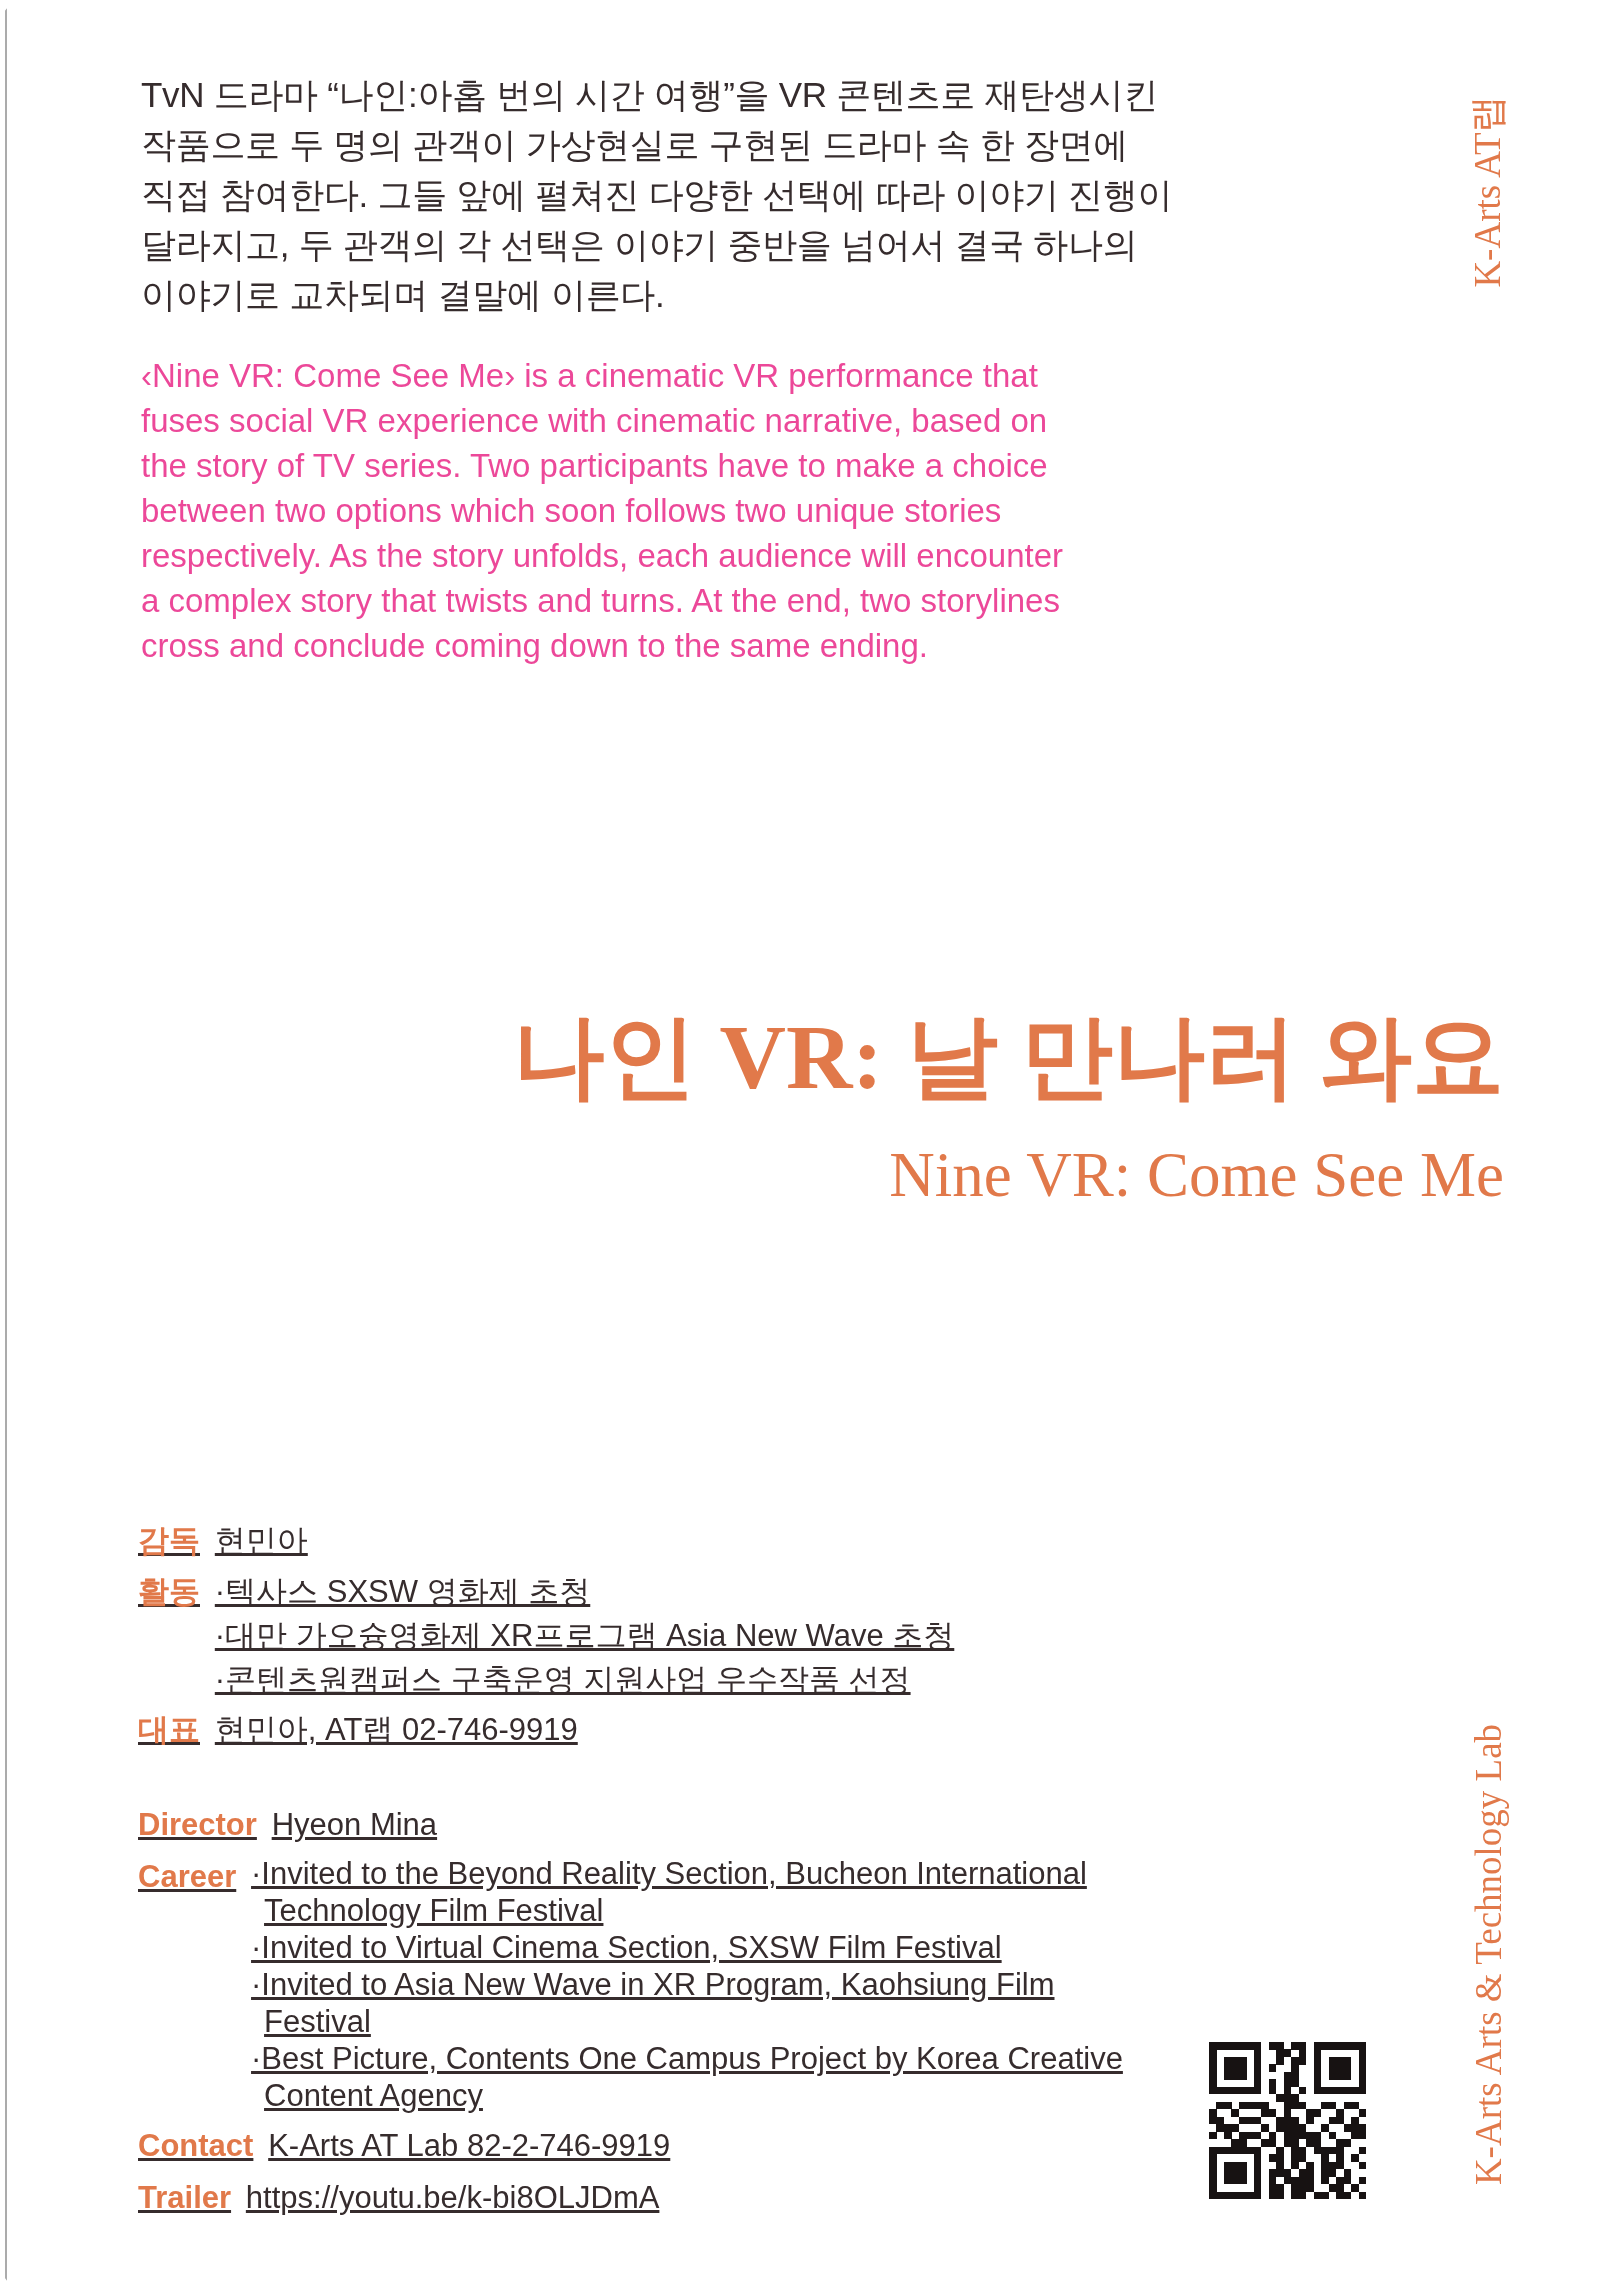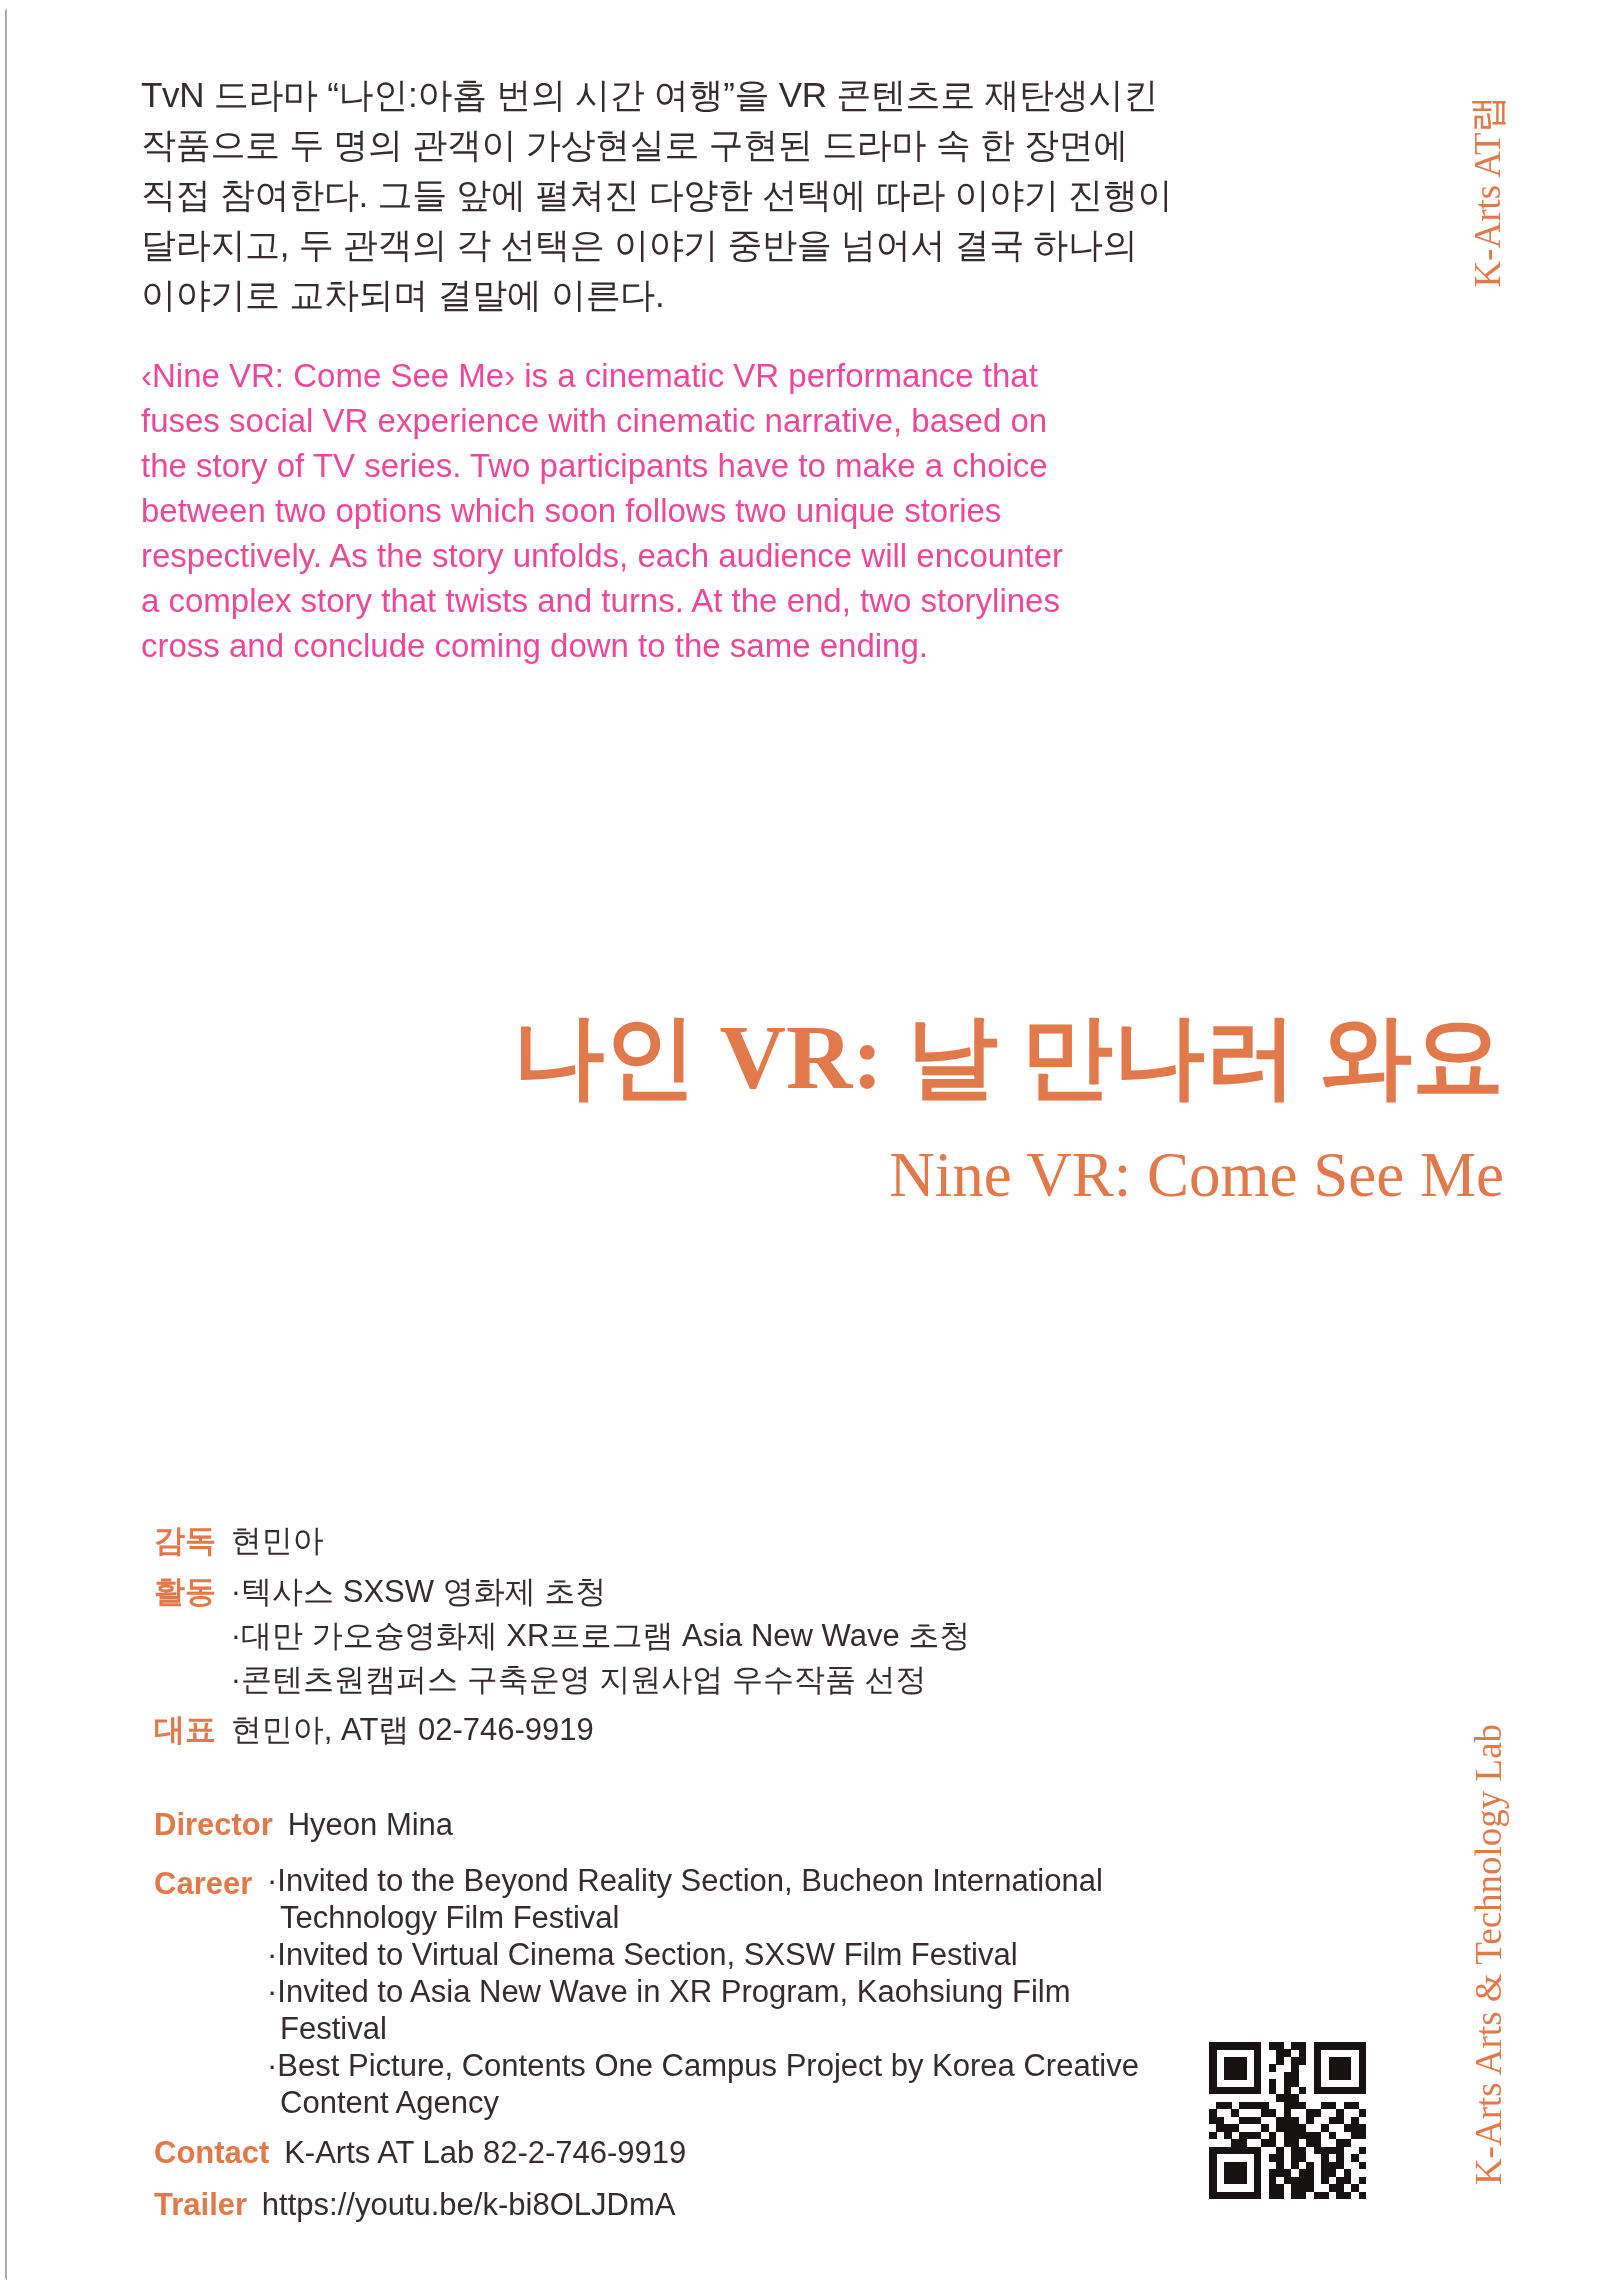--- a/index.html
+++ b/index.html
@@ -21,35 +21,35 @@
   #intro-ko{top:70px;font-size:35px;line-height:50px;font-weight:500;letter-spacing:-0.3px;}
   #intro-en{top:353px;font-size:33px;line-height:45px;font-weight:400;color:#ec4899;}
   .pline{white-space:nowrap;}
   .titles{
     position:absolute;right:111px;top:1006px;text-align:right;
     color:var(--accent-orange);
     font-family:"Liberation Serif","DejaVu Serif",serif;
   }
   .title-ko{font-size:92px;line-height:103px;font-weight:700;white-space:nowrap;text-align:center;}
   .title-en{font-size:63px;line-height:70px;margin-top:31px;font-weight:400;white-space:nowrap;}
-  .credits{position:absolute;left:154px;font-size:31px;}
+  .credits{position:absolute;left:138px;font-size:31px;text-decoration:underline;}
   #credits-ko{top:1519px;}
   #credits-en{top:1803px;}
   .credit-row{display:flex;align-items:flex-start;}
   .credit-label{
     color:var(--accent-orange);font-weight:700;margin-right:14.8px;
     line-height:44px;white-space:nowrap;
   }
   #credits-en .credit-label{font-weight:600;}
   .credit-line{line-height:44px;white-space:nowrap;}
   #credits-ko .credit-line{font-weight:500;}
   .credit-row.career .credit-line{line-height:37px;}
   .credit-line.indent{padding-left:13px;}
   #credits-ko .credit-row + .credit-row{margin-top:6.5px;}
-  #credits-en .credit-row:nth-child(2){margin-top:15px;}
+  #credits-en .credit-row:nth-child(2){margin-top:8px;}
   #credits-en .credit-row:nth-child(3){margin-top:10px;}
   #credits-en .credit-row:nth-child(4){margin-top:8px;}
   .vlabel{
     position:absolute;color:var(--accent-orange);
     font-family:"Liberation Serif","DejaVu Serif",serif;
     font-size:37px;line-height:41px;white-space:nowrap;text-align:center;
     transform:rotate(-90deg);transform-origin:center center;
   }
   #vlabel-top{left:1386px;top:171px;width:203px;}
   #vlabel-bottom{left:1239px;top:1934px;width:498px;}

